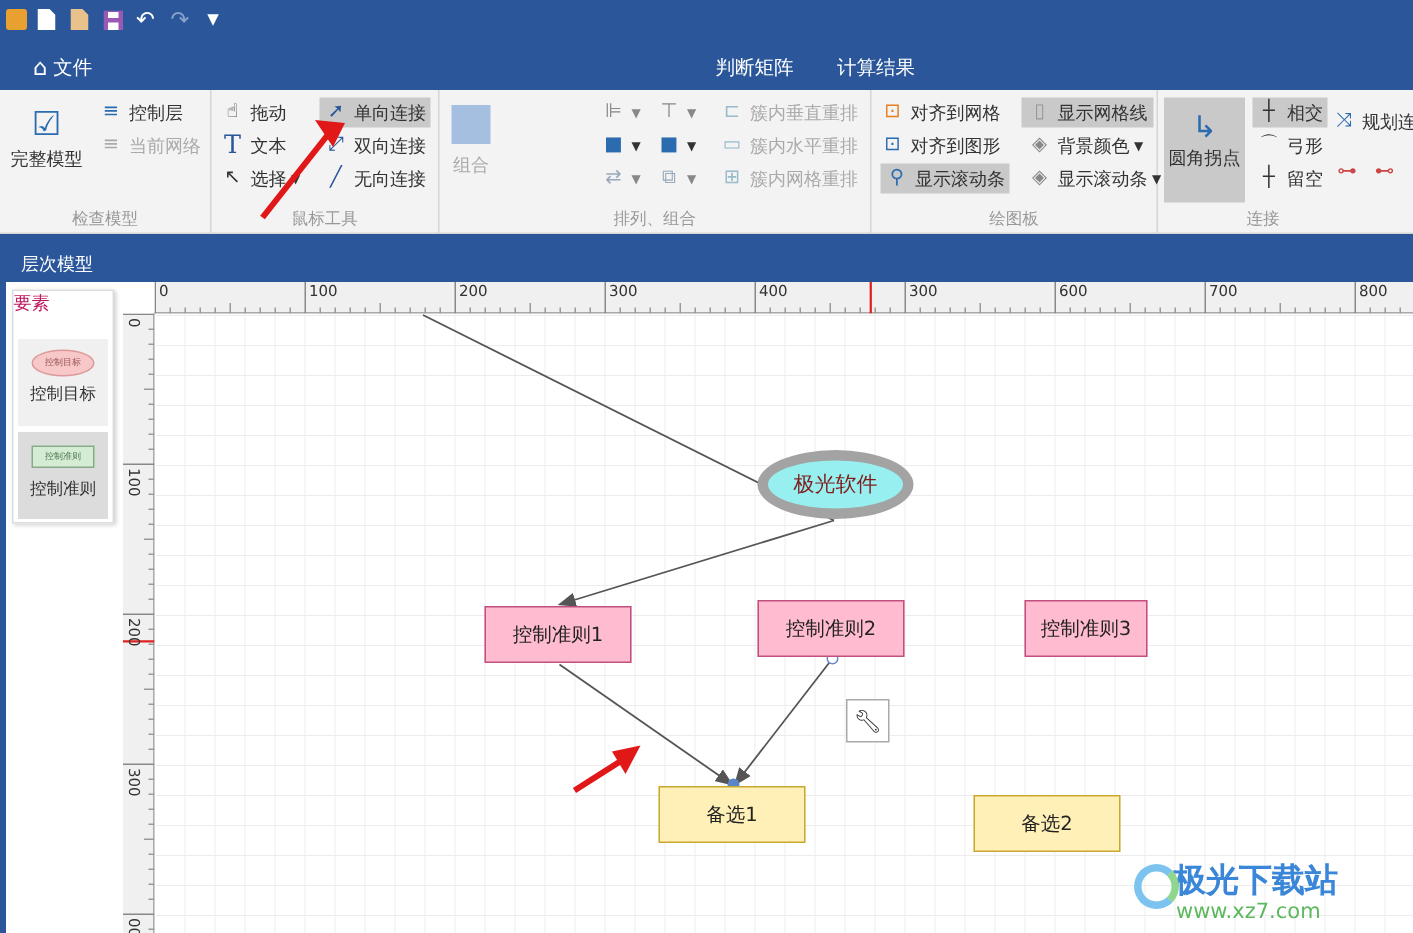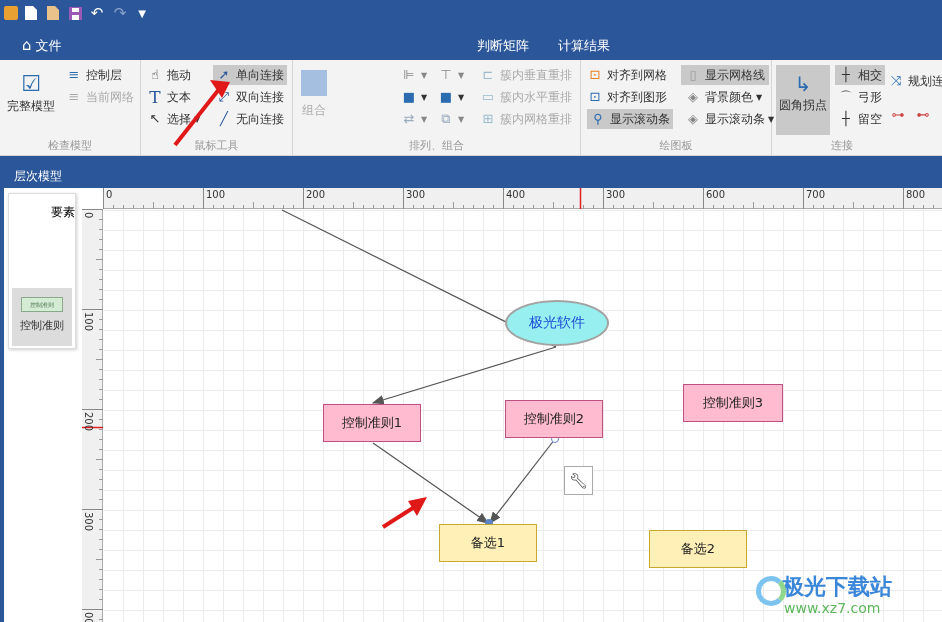--- a/index.html
+++ b/index.html
@@ -14,21 +14,21 @@
 .grp{position:absolute;top:0;height:96px;border-right:1px solid #d5d5d5}
 .glabel{position:absolute;bottom:3px;left:0;right:0;text-align:center;font-size:11px;color:#999}
 .item{position:absolute;display:flex;align-items:center;font-size:12px;color:#333;height:20px;white-space:nowrap}
 .item.dis{color:#aaa}
 .item.sel{background:#c9c9c9}
 .ico{display:inline-block;width:16px;height:16px;margin-right:4px;text-align:center;line-height:16px;font-size:13px}
 .big{position:absolute;display:flex;flex-direction:column;align-items:center;font-size:12px;color:#333}
 .panelhdr{position:absolute;left:4px;top:164px;width:938px;height:24px;background:#2b579a;color:#fff;font-size:12px;line-height:24px;padding-left:10px}
 .work{position:absolute;left:4px;top:188px;width:938px;height:434px;background:#fff}
 .palette{position:absolute;left:8px;top:193px;width:68px;height:156px;background:#fff;border:1px solid #ddd;box-shadow:1px 1px 3px rgba(0,0,0,.2)}
-.pal-h{text-align:right;font-size:12px;margin-top:10px;color:#000000}
+.pal-h{text-align:left;font-size:12px;color:#be185d}
 .pal-item{position:absolute;left:3px;width:60px;height:58px;text-align:center;font-size:11px;color:#333}
 .rulerH{position:absolute;left:103px;top:188px;width:839px;height:21px;background:#f0f0f0;border-bottom:1px solid #aaa}
 .rulerV{position:absolute;left:82px;top:209px;width:21px;height:413px;background:#f0f0f0;border-right:1px solid #aaa}
 .canvas{position:absolute;left:104px;top:210px;width:838px;height:412px;background-color:#fff;background-image:linear-gradient(#ececec 1px,transparent 1px),linear-gradient(90deg,#ececec 1px,transparent 1px);background-size:20px 20px;background-position:-1px 0}
 .node{position:absolute;display:flex;align-items:center;justify-content:center;font-size:13px;color:#222}
 .pink{background:#ffbbd0;border:1px solid #c05080}
 .yellow{background:#fff0b8;border:1px solid #c8a830}
 </style>
 </head>
 <body>
@@ -217,20 +217,24 @@
     <div class="glabel" style="right:30px">连接</div>
   </div>
 </div>
 
 <div class="panelhdr">层次模型</div>
 
 <div class="work"></div>
 
 <div class="palette">
   <div class="pal-h">要素</div>
+  <div class="pal-item" style="top:32px;background:#f0f0f0">
+    <div style="margin:7px auto 4px;width:42px;height:18px;border-radius:50%;background:#f8c8c8;border:1px solid #d99;font-size:6px;line-height:16px;color:#955">控制目标</div>
+    <div>控制目标</div>
+  </div>
   <div class="pal-item" style="top:94px;background:#dcdcdc">
     <div style="margin:9px auto 6px;width:42px;height:15px;background:#d4ecd4;border:1px solid #8a8;font-size:6px;line-height:13px;color:#575">控制准则</div>
     <div>控制准则</div>
   </div>
 </div>
 
 <div class="rulerH">
   <svg width="839" height="21" style="position:absolute;left:0;top:0">
     <g stroke="#888" stroke-width="1">
       <line x1="0.5" y1="0" x2="0.5" y2="21"></line>
@@ -289,24 +293,24 @@
   <line x1="555" y1="439" x2="490" y2="523" stroke="#555" stroke-width="1.2" marker-end="url(#ah)"></line>
   <circle cx="555" cy="439" r="3.5" fill="#fff" stroke="#6688cc"></circle>
   <circle cx="489" cy="523" r="4" fill="#5b85c8"></circle>
 
   <path d="M175 145 L220 88" stroke="#e01818" stroke-width="4"></path>
   <path d="M210 80 L230 82 L222 98 z" fill="#e01818"></path>
   <path d="M383 527 L416 506" stroke="#e01818" stroke-width="4"></path>
   <path d="M427 497 L417 516 L408 501 z" fill="#e01818"></path>
 </svg>
 
-<div class="node" style="left:505px;top:300px;width:104px;height:46px;border-radius:50%;background:#97efef;border:2px solid #a3a3a3;color:#1d4ed8;font-size:14px">极光软件</div>
+<div class="node" style="left:505px;top:300px;width:104px;height:46px;border-radius:50%;background:#97efef;border:7px solid #a3a3a3;color:#7f1d1d;font-size:14px">极光软件</div>
 <div class="node pink" style="left:323px;top:404px;width:98px;height:38px">控制准则1</div>
 <div class="node pink" style="left:505px;top:400px;width:98px;height:38px">控制准则2</div>
-<div class="node pink" style="left:683px;top:384px;width:100px;height:38px">控制准则3</div>
+<div class="node pink" style="left:683px;top:400px;width:82px;height:38px">控制准则3</div>
 <div class="node yellow" style="left:439px;top:524px;width:98px;height:38px">备选1</div>
 <div class="node yellow" style="left:649px;top:530px;width:98px;height:38px">备选2</div>
 
 <div style="position:absolute;left:564px;top:466px;width:29px;height:29px;background:#fff;border:1px solid #aaa;display:flex;align-items:center;justify-content:center;font-size:15px;color:#333">🔧︎</div>
 
 <div style="position:absolute;left:782px;top:572px;font-size:22px;font-weight:bold;color:#3a86d8">极光下载站</div>
 <div style="position:absolute;left:784px;top:600px;font-size:14px;color:#5cb85c">www.xz7.com</div>
 <div style="position:absolute;left:756px;top:576px;width:30px;height:30px;border-radius:50%;border:5px solid #7cc4ef;border-right-color:#8fd68f"></div>
 
 </body></html>

